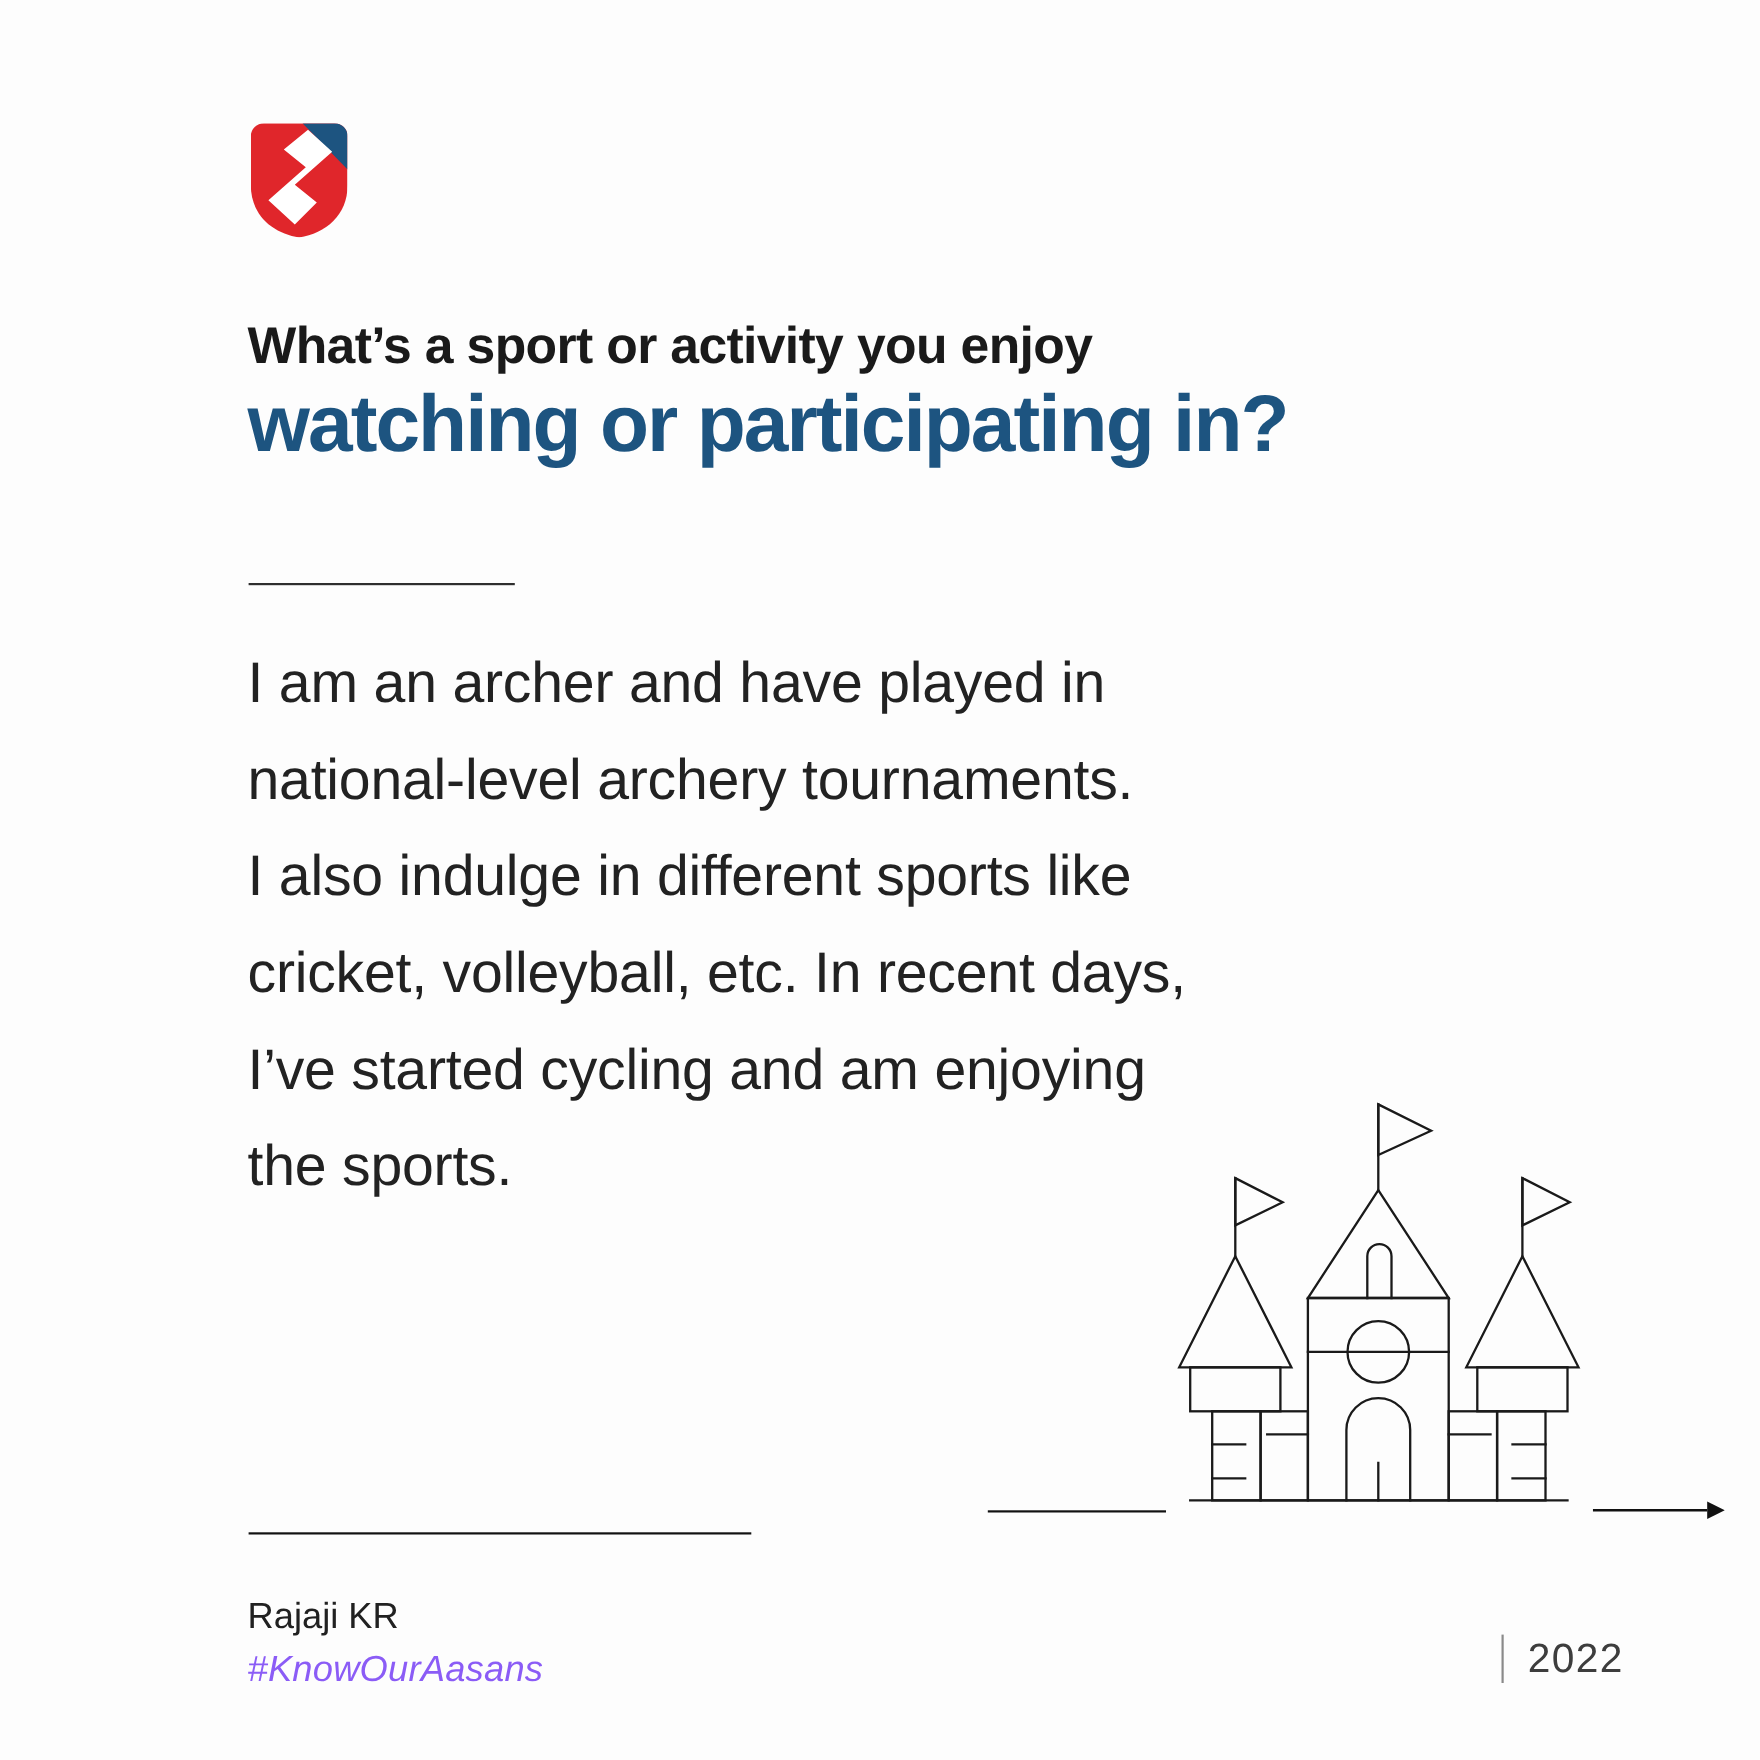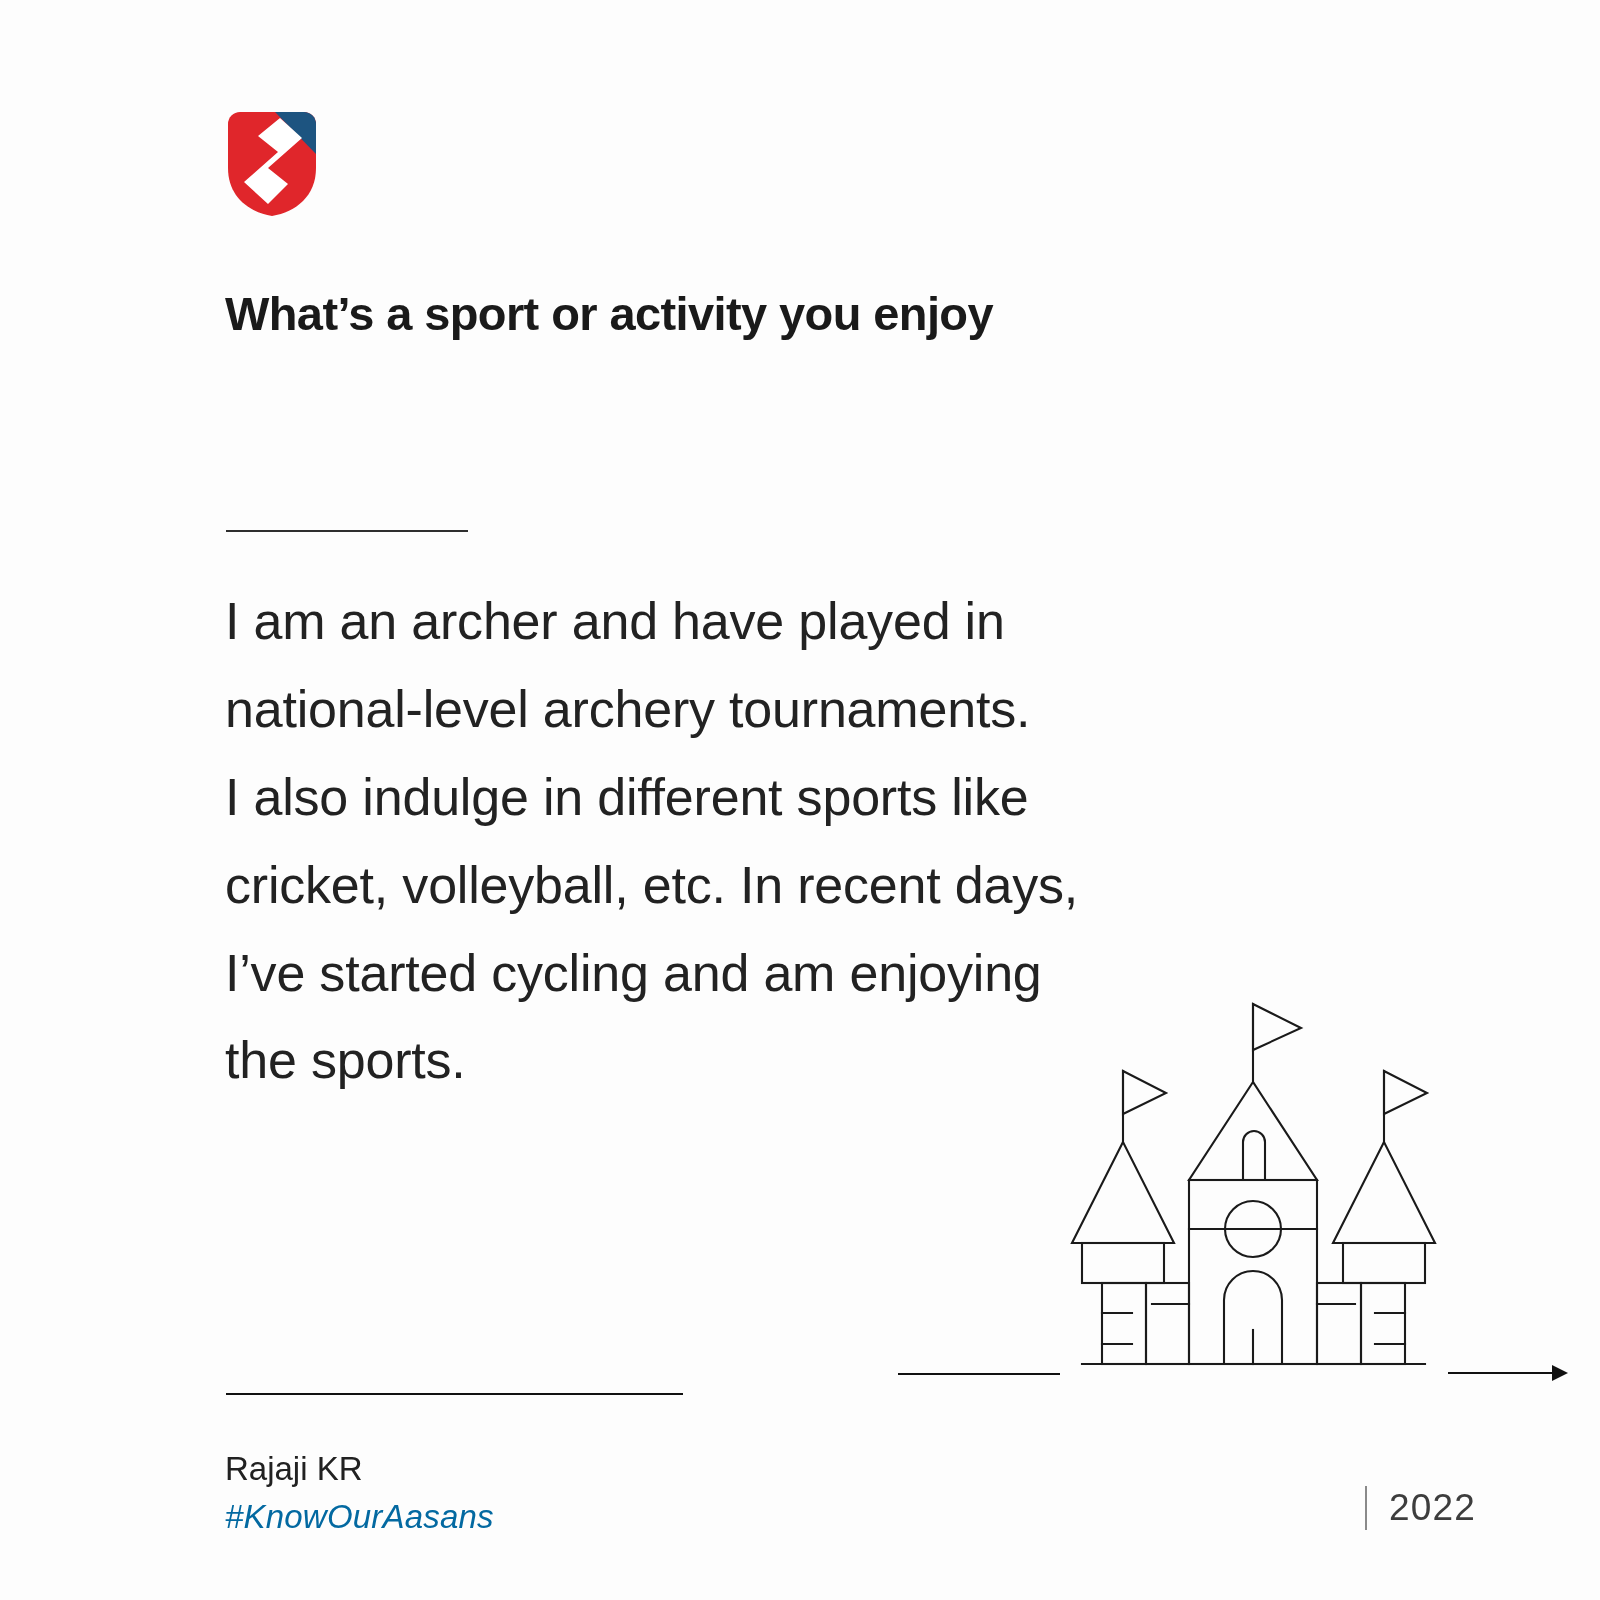--- a/index.html
+++ b/index.html
@@ -129,21 +129,21 @@
     font-size: 33px;
     font-weight: 400;
     color: #212121;
     letter-spacing: 0px;
     line-height: 1.3;
   }
   #footer-author .hashtag {
     font-size: 33px;
     font-style: italic;
     font-weight: 300;
-    color: #0369a1;
+    color: #8b5cf6;
     letter-spacing: 0.2px;
     line-height: 1.34;
     margin-top: 4px;
   }
 
   #footer-year {
     position: absolute;
     right: 124px;
     top: 1486px;
     display: flex;
@@ -179,20 +179,21 @@
       <g clip-path="url(#shieldClip)">
         <rect x="0" y="0" width="88" height="104" fill="#e0262b"></rect>
         <path d="M47,0 L88,0 L88,42 Z" fill="#1d5480"></path>
         <path d="M52,6 L74,26 L40,56 L60,72 L40,92 L16,70 L50,40 L30,24 Z" fill="#ffffff"></path>
       </g>
     </svg>
   </div>
 
   <div id="heading-block">
     <div class="head-line-1">What’s a sport or activity you enjoy</div>
+    <div class="head-line-2">watching or participating in?</div>
   </div>
 
   <div id="divider-top"></div>
 
   <div id="answer-body">
     <span class="ln">I am an archer and have played in</span>
     <span class="ln">national-level archery tournaments.</span>
     <span class="ln">I also indulge in different sports like</span>
     <span class="ln">cricket, volleyball, etc.  In recent days,</span>
     <span class="ln">I’ve started cycling and am enjoying</span>

